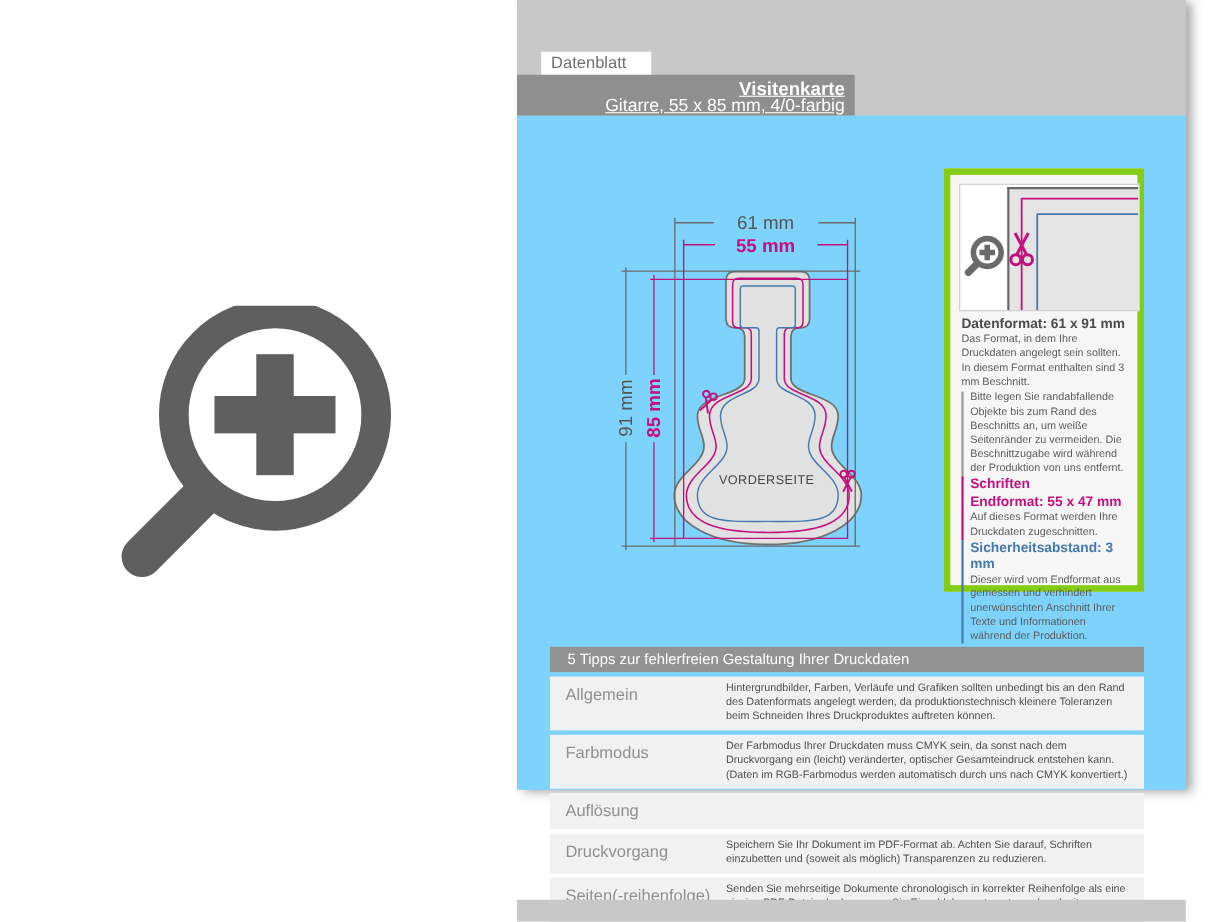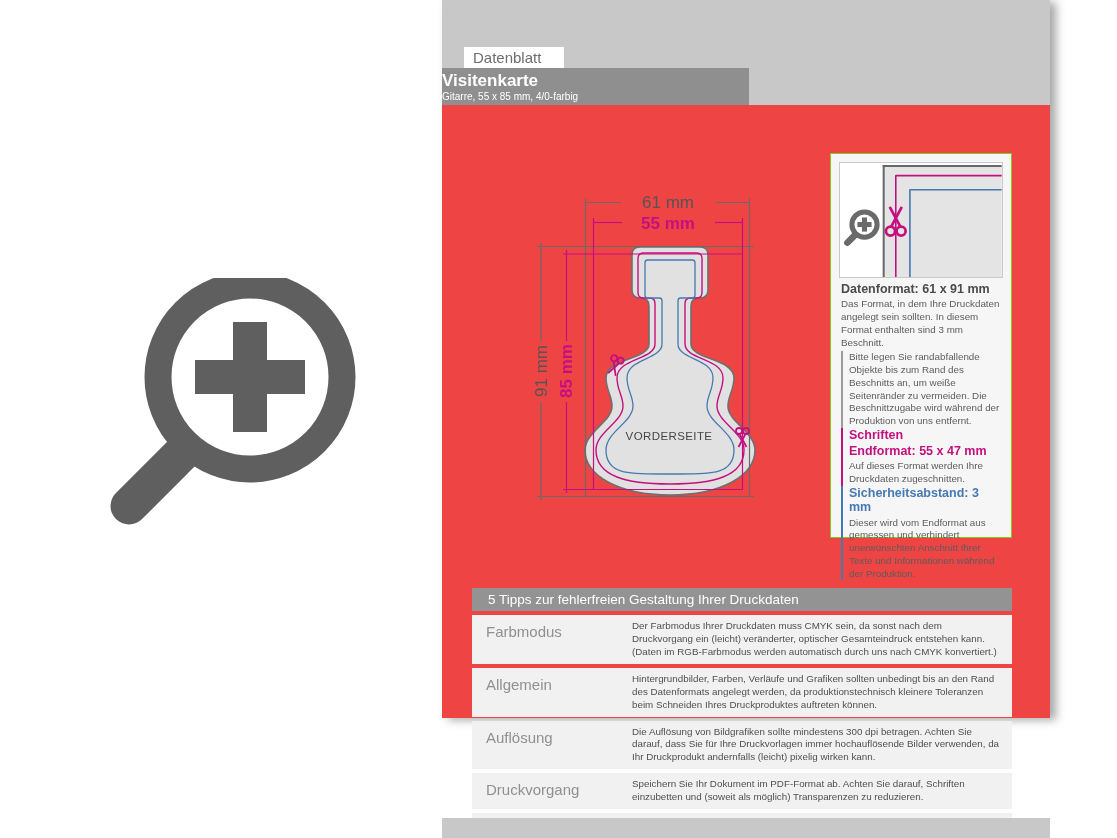--- a/index.html
+++ b/index.html
@@ -4,35 +4,35 @@
 <style>
   html,body{margin:0;padding:0;}
   body{width:1117px;height:838px;background:#ffffff;overflow:hidden;
        font-family:"Liberation Sans",sans-serif;position:relative;}
   .stage{position:absolute;inset:0;}
 
   
   .loupe{position:absolute;left:105px;top:278px;width:265px;height:275px;}
 
   
-  .page{position:absolute;left:442px;top:0;width:608px;height:718px;background:#ef4444;
+  .page{position:absolute;left:470px;top:0;width:608px;height:718px;background:#7dd3fc;
         box-shadow:6px 2px 9px rgba(0,0,0,0.35);}
   .band{position:absolute;left:0;top:0;width:608px;height:105px;background:#c8c8c8;}
   .tab{position:absolute;left:22px;top:47px;width:100px;height:21px;background:#ffffff;
        color:#6e6e6e;font-size:15px;line-height:21px;padding-left:9px;box-sizing:border-box;}
   .titlebar{position:absolute;left:0;top:68px;width:307px;height:37px;background:#8f8f8f;
-            color:#ffffff;box-sizing:border-box;padding:3px 9px 0 0;}
+            color:#ffffff;text-align:right;box-sizing:border-box;padding:3px 9px 0 0;text-decoration:underline;}
   .titlebar .title{font-size:17px;font-weight:bold;line-height:19px;}
-  .titlebar .subtitle{font-size:10px;line-height:13px;}
+  .titlebar .subtitle{font-size:16px;line-height:13px;}
 
   .diagram{position:absolute;left:85px;top:183px;width:255px;height:330px;}
 
   
   .panel{position:absolute;left:388px;top:153px;width:182px;height:385px;background:#f6f6f6;
-         border:1px solid #84cc16;box-sizing:border-box;padding-left:40px;}
+         border:6px solid #84cc16;box-sizing:border-box;padding-left:40px;}
   .preview{position:absolute;left:8px;top:8px;width:164px;height:116px;background:#ffffff;
            border:1px solid #c9c9c9;box-sizing:border-box;}
   .preview svg{width:100%;height:100%;display:block;}
   .pbody{position:absolute;left:0;top:128px;right:0;padding:0 8px 0 10px;}
   .ph{font-weight:bold;font-size:12.5px;color:#4b4b4b;line-height:1.15;}
   .ph.m{color:#c4107f;}
   .ph.b{color:#4579b2;}
   .pt{font-size:9.8px;color:#5c5c5c;line-height:1.3;margin-top:2px;}
   .pnote{margin-top:0;padding-left:6px;border-left:2px solid #9a9a9a;}
   .pnote.magenta{border-left-color:#c4107f;}
@@ -176,30 +176,29 @@
           <div class="ph b">Sicherheitsabstand: 3 mm</div>
           <div class="pt">Dieser wird vom Endformat aus gemessen und verhindert unerwünschten Anschnitt Ihrer Texte und Informationen während der Produktion.</div>
         </div>
       </div>
     </div>
 
     <div class="tips">
       <div class="tips-head">5 Tipps zur fehlerfreien Gestaltung Ihrer Druckdaten</div>
 
       <div class="trow">
+        <div class="tlabel">Allgemein</div>
+        <div class="ttext">Hintergrundbilder, Farben, Verläufe und Grafiken sollten unbedingt bis an den Rand des Datenformats angelegt werden, da produktionstechnisch kleinere Toleranzen beim Schneiden Ihres Druckproduktes auftreten können.</div>
+      </div>
+      <div class="trow">
         <div class="tlabel">Farbmodus</div>
         <div class="ttext">Der Farbmodus Ihrer Druckdaten muss CMYK sein, da sonst nach dem Druckvorgang ein (leicht) veränderter, optischer Gesamteindruck entstehen kann. (Daten im RGB-Farbmodus werden automatisch durch uns nach CMYK konvertiert.)</div>
       </div>
       <div class="trow">
-        <div class="tlabel">Allgemein</div>
-        <div class="ttext">Hintergrundbilder, Farben, Verläufe und Grafiken sollten unbedingt bis an den Rand des Datenformats angelegt werden, da produktionstechnisch kleinere Toleranzen beim Schneiden Ihres Druckproduktes auftreten können.</div>
-      </div>
-      <div class="trow">
         <div class="tlabel">Auflösung</div>
-        <div class="ttext">Die Auflösung von Bildgrafiken sollte mindestens 300 dpi betragen. Achten Sie darauf, dass Sie für Ihre Druckvorlagen immer hochauflösende Bilder verwenden, da Ihr Druckprodukt andernfalls (leicht) pixelig wirken kann.</div>
       </div>
       <div class="trow">
         <div class="tlabel">Druckvorgang</div>
         <div class="ttext">Speichern Sie Ihr Dokument im PDF-Format ab. Achten Sie darauf, Schriften einzubetten und (soweit als möglich) Transparenzen zu reduzieren.</div>
       </div>
       <div class="trow">
         <div class="tlabel">Seiten(-reihenfolge)</div>
         <div class="ttext">Senden Sie mehrseitige Dokumente chronologisch in korrekter Reihenfolge als eine einzige PDF-Datei oder benennen Sie Einzeldokumente entsprechend mit fortlaufenden Seitennummern.</div>
       </div>
     </div>

